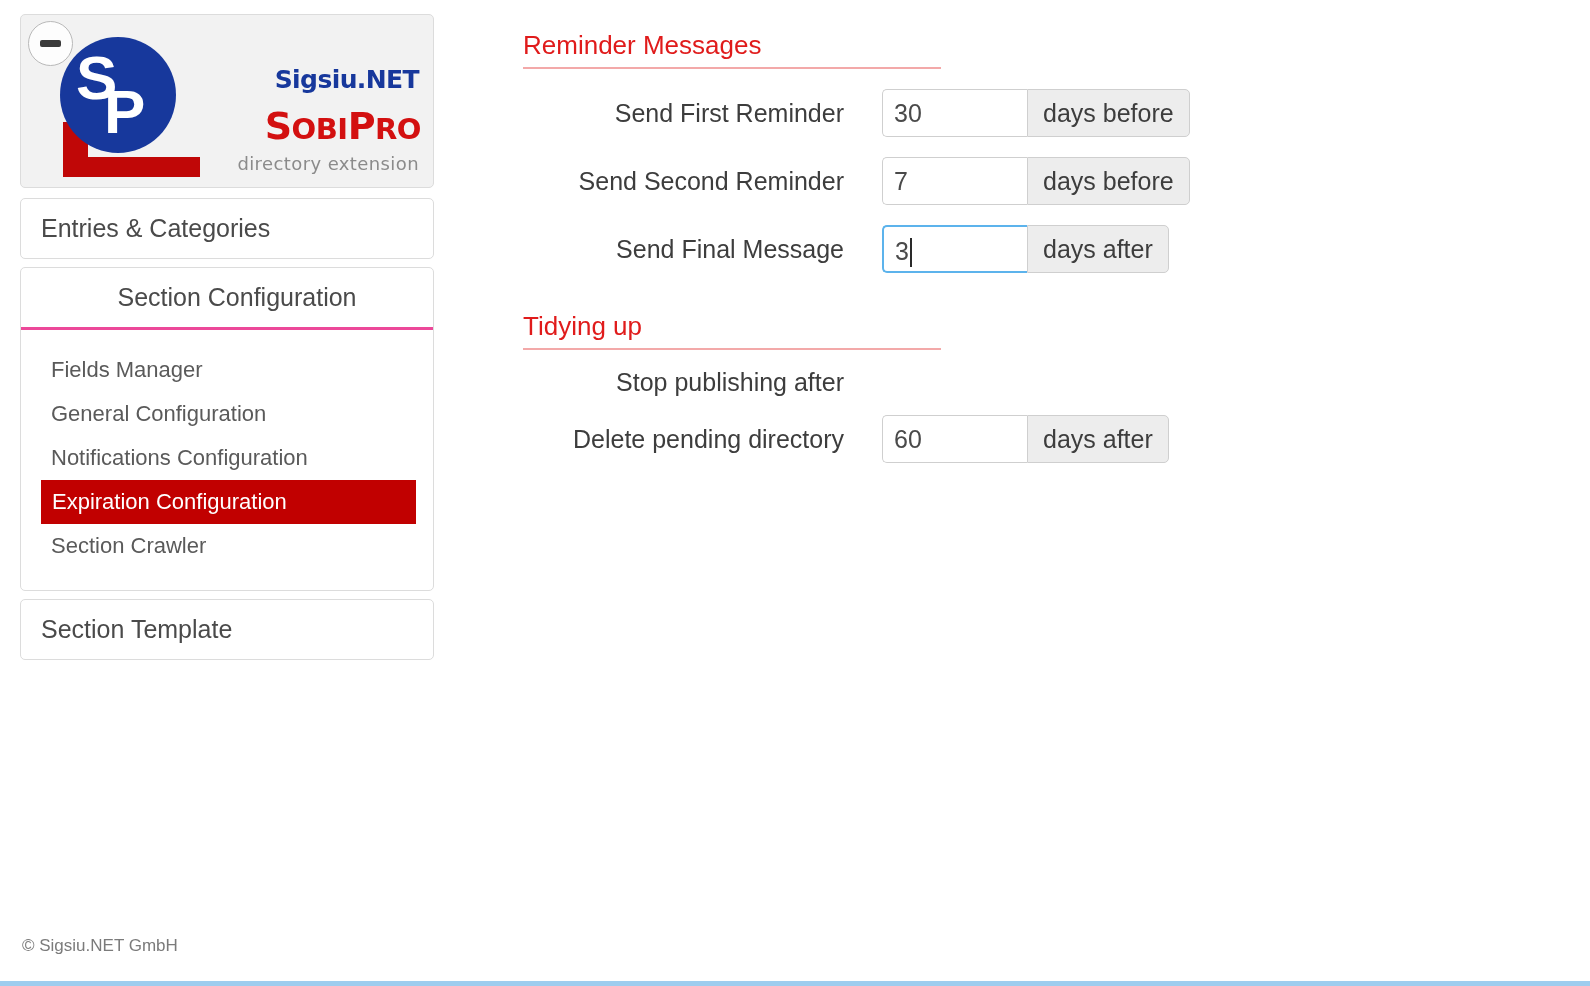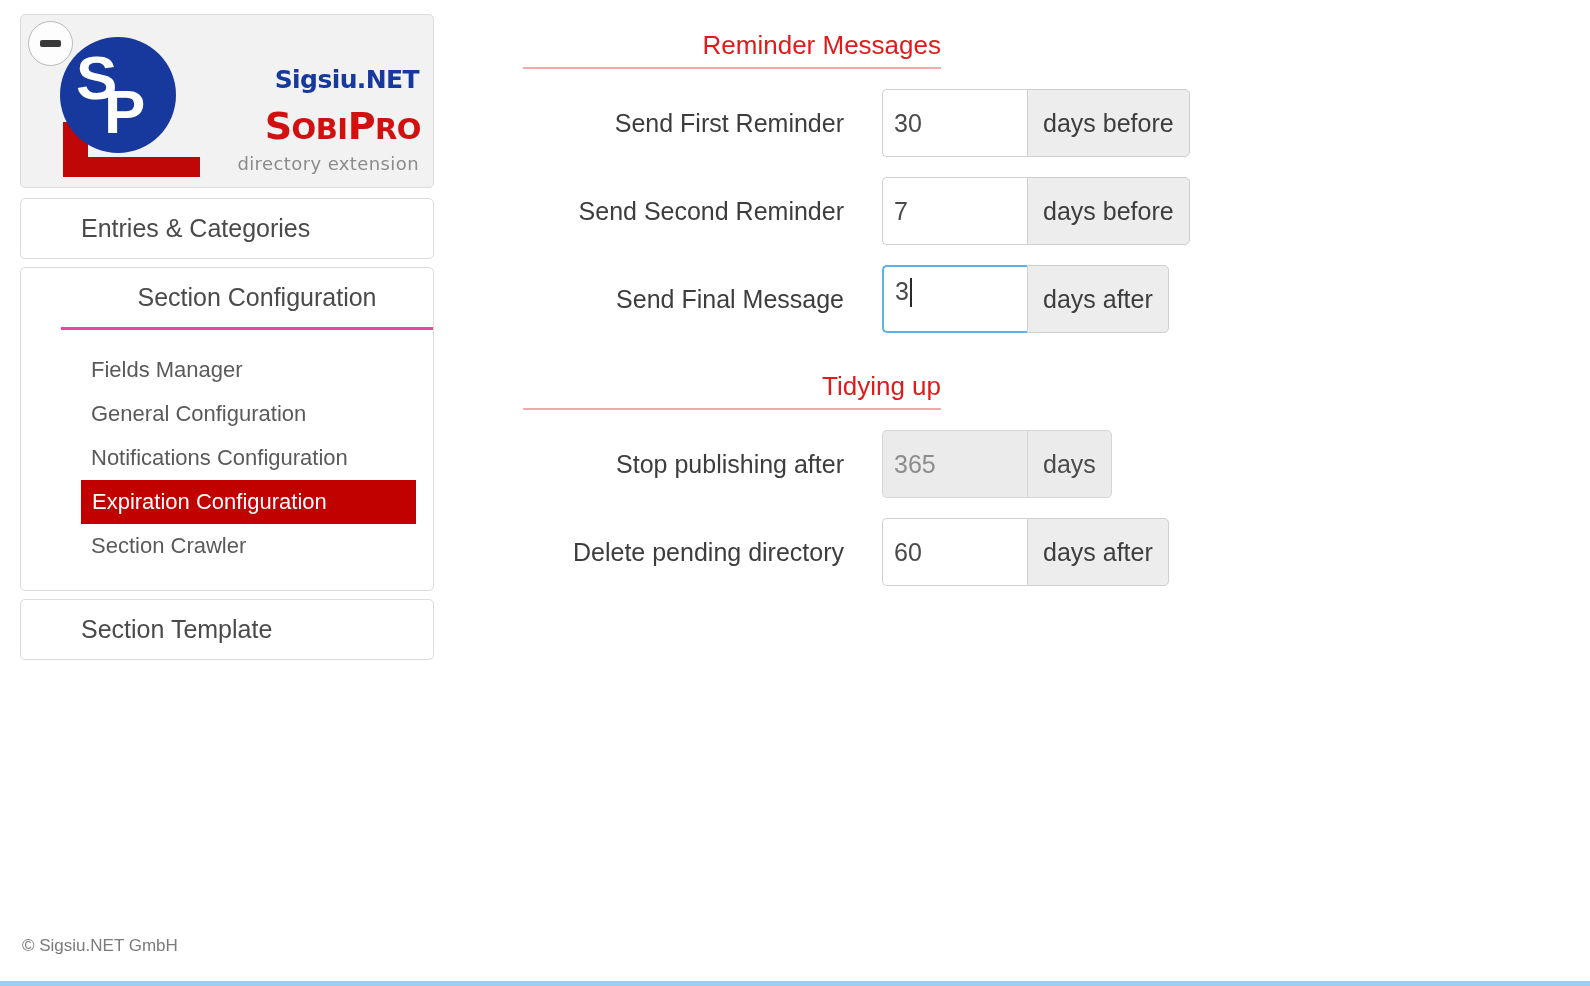--- a/index.html
+++ b/index.html
@@ -28,21 +28,20 @@
     top: 14px;
     width: 414px;
   }
 
   .panel {
     background: #fff;
     border: 1px solid #dcdcdc;
     border-radius: 5px;
     margin-bottom: 8px;
     position: relative;
-    padding-left: 40px;
   }
 
   
   .logo-panel {
     background: #f2f2f2;
     border: 1px solid #dcdcdc;
     border-radius: 5px;
     height: 174px;
     position: relative;
     overflow: visible;
@@ -210,21 +209,21 @@
     left: 470px;
     top: 0;
     width: 1120px;
     height: 986px;
   }
 
   .sec-head {
     position: relative;
     width: 418px;
     margin-left: 53px;
-    text-align: right;
+    text-align: left;
     color: #e01b1b;
     font-size: 26px;
     line-height: 1;
     padding-bottom: 9px;
     border-bottom: 2px solid #f3a9a9;
   }
 
   .form-row {
     display: flex;
     align-items: center;
@@ -235,21 +234,21 @@
     text-align: right;
     font-size: 25px;
     color: #3d3d3d;
     padding-right: 38px;
     line-height: 1;
   }
 
   .input-group {
     display: flex;
     align-items: stretch;
-    height: 68px;
+    height: 48px;
   }
   .ig-input {
     width: 145px;
     border: 1px solid #cfcfcf;
     border-right: none;
     border-radius: 5px 0 0 5px;
     background: #ffffff;
     font-size: 25px;
     color: #4a4a4a;
     font-family: "Liberation Sans", sans-serif;
@@ -380,24 +379,20 @@
           <span class="ig-addon">days after</span>
         </div>
       </div>
     </div>
 
     <div class="block-tidy">
       <div class="sec-head">Tidying up</div>
 
       <div class="form-row">
         <div class="lbl">Stop publishing after</div>
-        <div class="input-group">
-          <input class="ig-input disabled" type="text" disabled="" value="365" style="">
-          <span class="ig-addon disabled">days</span>
-        </div>
       </div>
 
       <div class="form-row">
         <div class="lbl">Delete pending directory</div>
         <div class="input-group">
           <input class="ig-input" type="text" value="60" style="">
           <span class="ig-addon">days after</span>
         </div>
       </div>
     </div>

